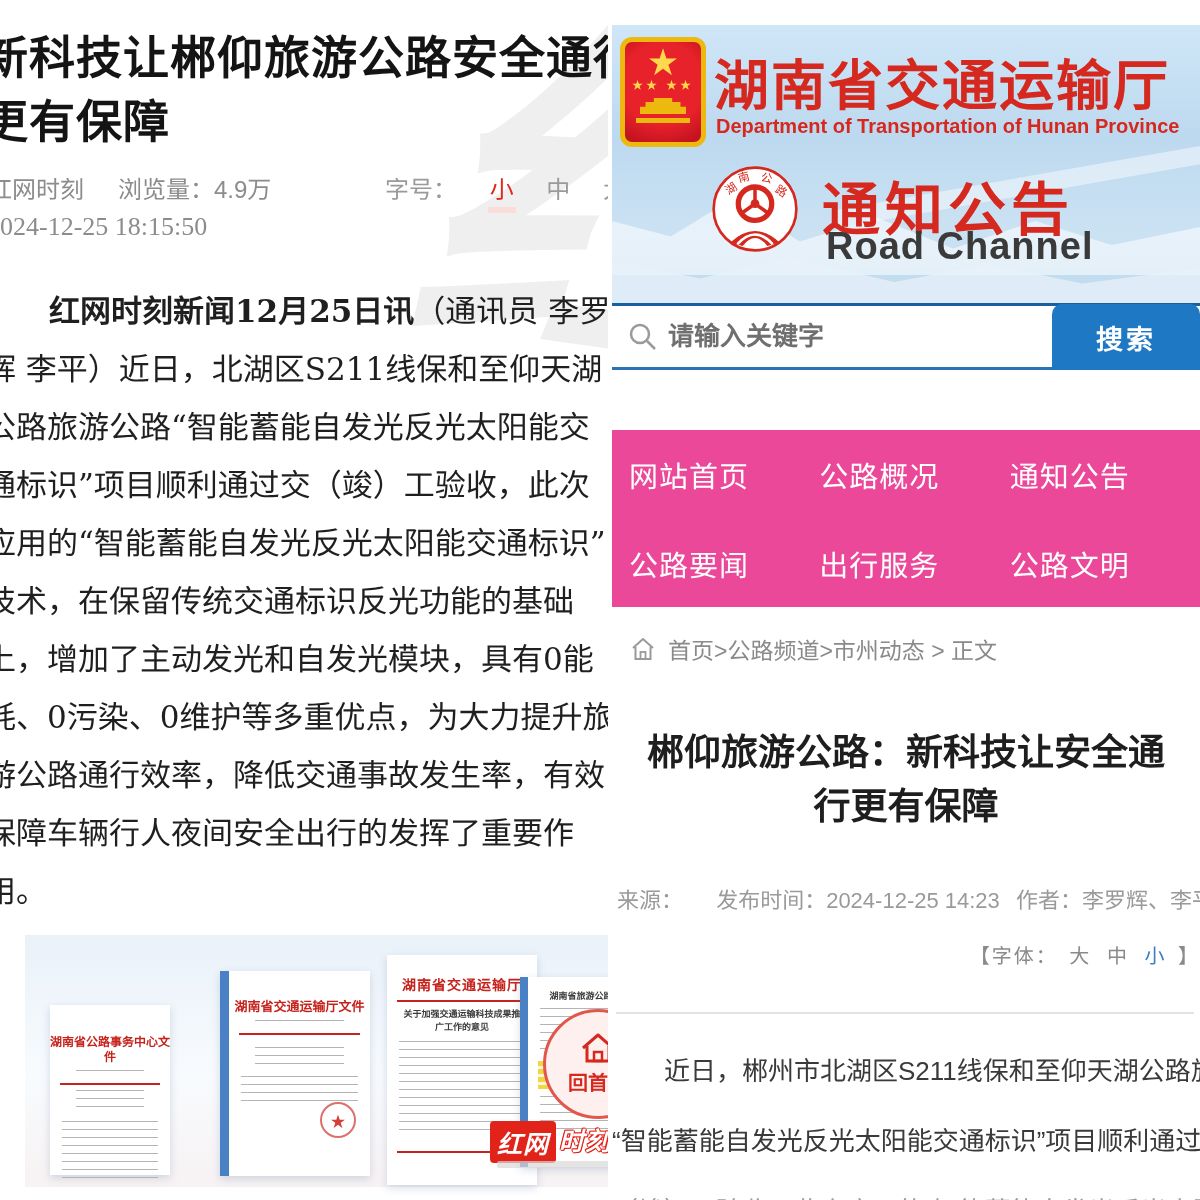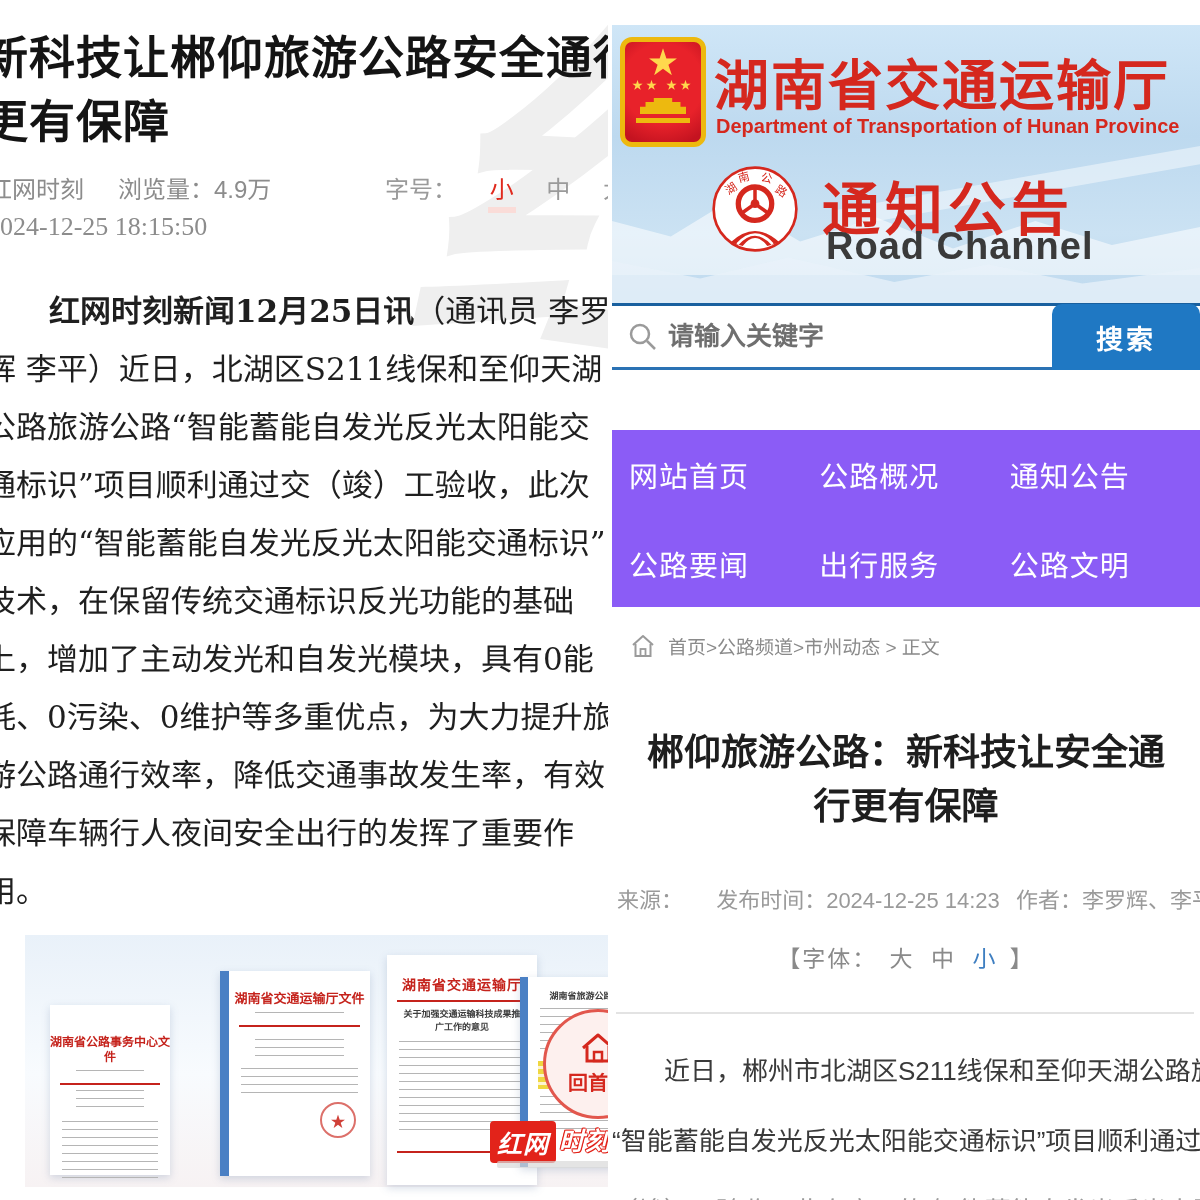--- a/index.html
+++ b/index.html
@@ -101,35 +101,35 @@
   .search-input { position:absolute; left:0; top:0; width:440px; height:61px; border:none;
                   outline:none; padding-left:56px; font-size:26px; color:#444;
                   font-family:"Liberation Sans",sans-serif; background:transparent;font-weight:bold; }
   .search-input::placeholder { color:#6f6f6f; opacity:1; }
   .search-icon { position:absolute; left:16px; top:16px; }
   .search-btn { position:absolute; right:0; top:-2px; width:148px; height:66px;
                 background:#1f78c3; border:none; border-radius:10px 10px 0 0; color:#fff;
                 font-size:27px; font-weight:700; letter-spacing:3px; cursor:pointer;
                 font-family:"Liberation Sans",sans-serif; }
 
-  .nav { position:absolute; left:0; top:430px; width:588px; height:177px; background:#8b5cf6;
+  .nav { position:absolute; left:0; top:430px; width:588px; height:177px; background:#ec4899;
          display:grid; grid-template-columns:1fr 1fr 1fr; grid-template-rows:1fr 1fr;
          align-items:center; padding-left:17px; }
   .nav-item { color:#fff; font-size:29px; letter-spacing:1px; cursor:pointer; white-space:nowrap; }
 
   .breadcrumb { position:absolute; left:18px; top:632px; display:flex; align-items:center;
-                gap:12px; color:#8a8a8a; font-size:19px; }
+                gap:12px; color:#8a8a8a; font-size:23px; }
   .a-title { position:absolute; left:0; top:726px; width:588px; text-align:center;
              font-size:37px; font-weight:700; color:#1e1e1e; line-height:54px; }
   .a-meta { position:absolute; left:0; top:882px; width:588px; text-align:center;
             font-size:22px; color:#9a9a9a; white-space:nowrap; }
   .a-meta span { margin:0 5px; }
   .a-meta .src { margin-right:22px; }
-  .a-fontline { position:absolute; left:0; top:940px; width:588px; text-align:center;
-                font-size:23px; color:#8a8a8a; letter-spacing:2px; }
+  .a-fontline { position:absolute; left:0; top:940px; width:588px; text-align:right;
+                font-size:20px; color:#8a8a8a; letter-spacing:2px; }
   .a-fontline .f { margin:0 4px; cursor:pointer; }
   .f-small { color:#3f7fc1; }
   .a-divider { position:absolute; left:4px; top:1012px; width:578px; height:2px; background:#e3e3e3; }
   .a-body { position:absolute; left:0; top:1036px; width:588px; height:164px; overflow:hidden;
             font-size:26px; color:#3a3a3a; }
   .a-body .rl { height:70px; line-height:70px; white-space:nowrap; }
   .a-body .rl.first { text-indent:52px; }
   .a-body .rl.faint { color:#9a9a9a; }
 </style>
 </head>
@@ -176,21 +176,21 @@
 
     <div class="l-image">
       <div class="doc doc1">
         <div class="doc-title" style="font-size:12px; padding-top:30px;">湖南省公路事务中心文件</div>
         <div class="tx center" style="height:8px;"></div>
         <div class="red-rule"></div>
         <div class="tx center" style="height:24px;"></div>
         <div class="tx" style="height:58px;"></div>
       </div>
       <div class="doc doc2">
-        <div class="doc-title" style="font-size:13px; padding-top:20px;">湖南省交通运输厅文件</div>
+        <div class="doc-title" style="font-size:13px; padding-top:28px;">湖南省交通运输厅文件</div>
         <div class="tx center" style="height:8px;"></div>
         <div class="red-rule"></div>
         <div class="tx center" style="height:22px; margin-top:12px;"></div>
         <div class="tx" style="height:30px;"></div>
         <div class="seal">★</div>
       </div>
       <div class="doc doc3">
         <div class="doc-title" style="font-size:14px; padding-top:22px; letter-spacing:1px;">湖南省交通运输厅</div>
         <div class="red-rule"></div>
         <div class="doc3-sub">关于加强交通运输科技成果推广工作的意见</div>

